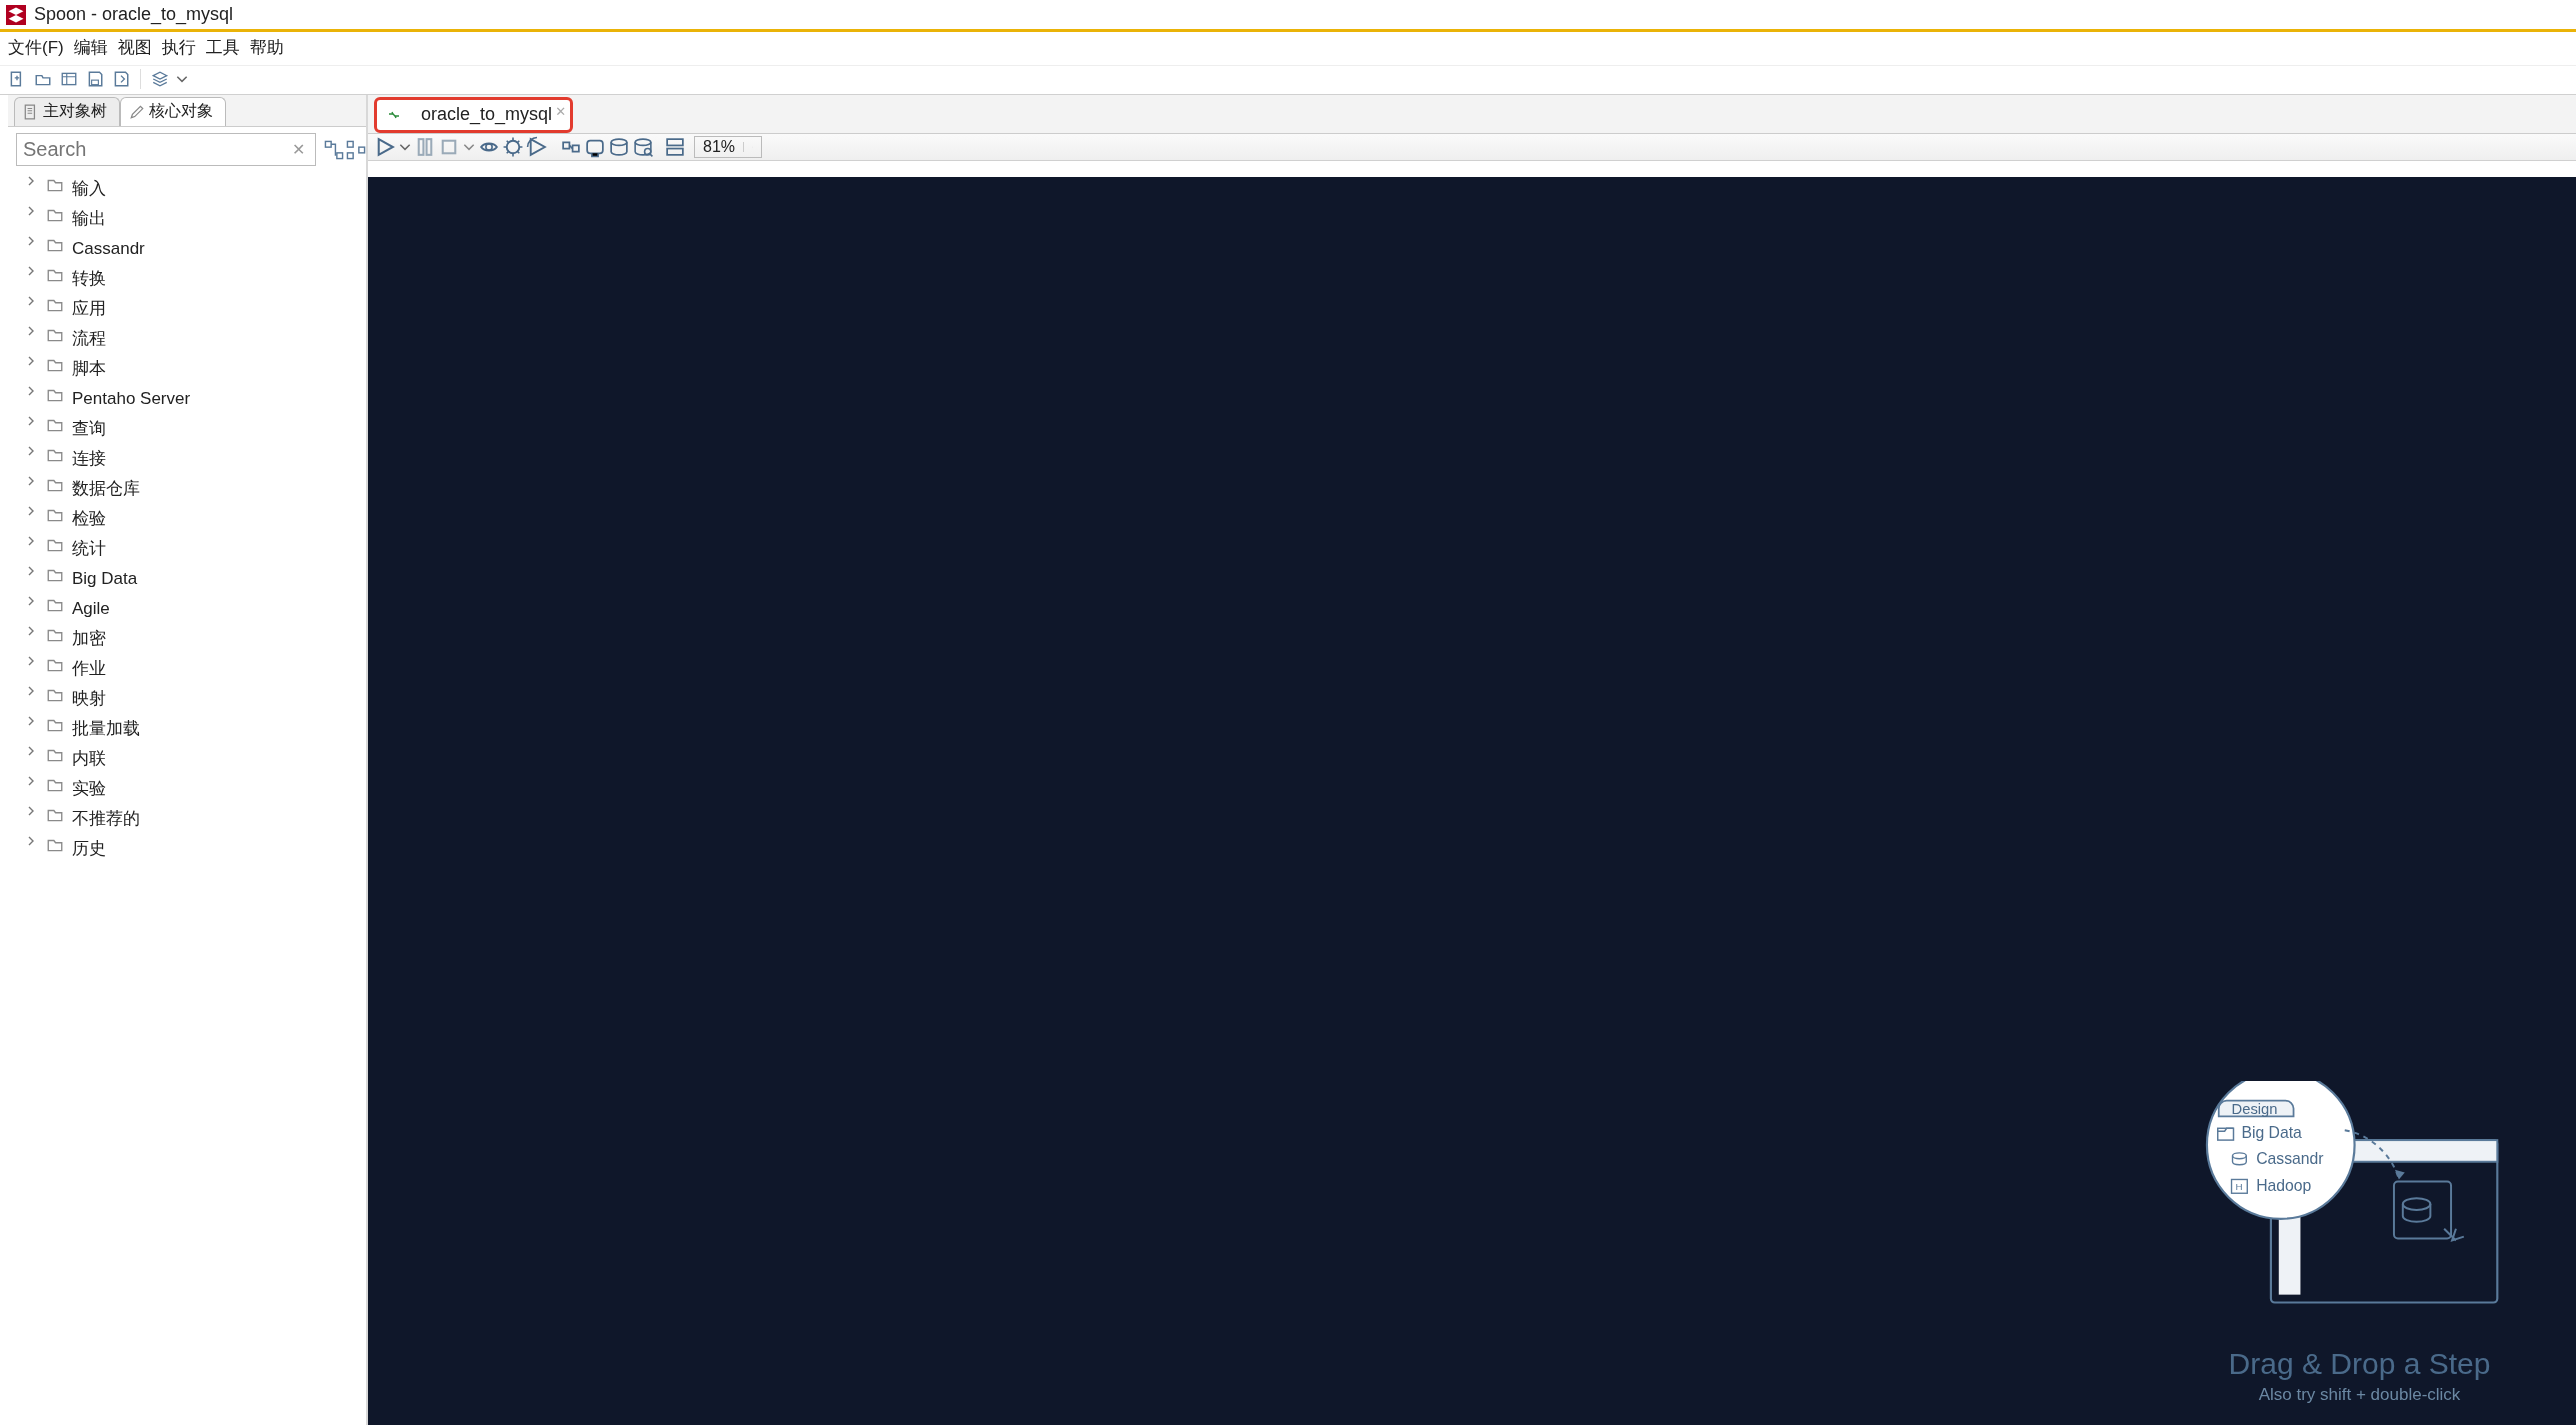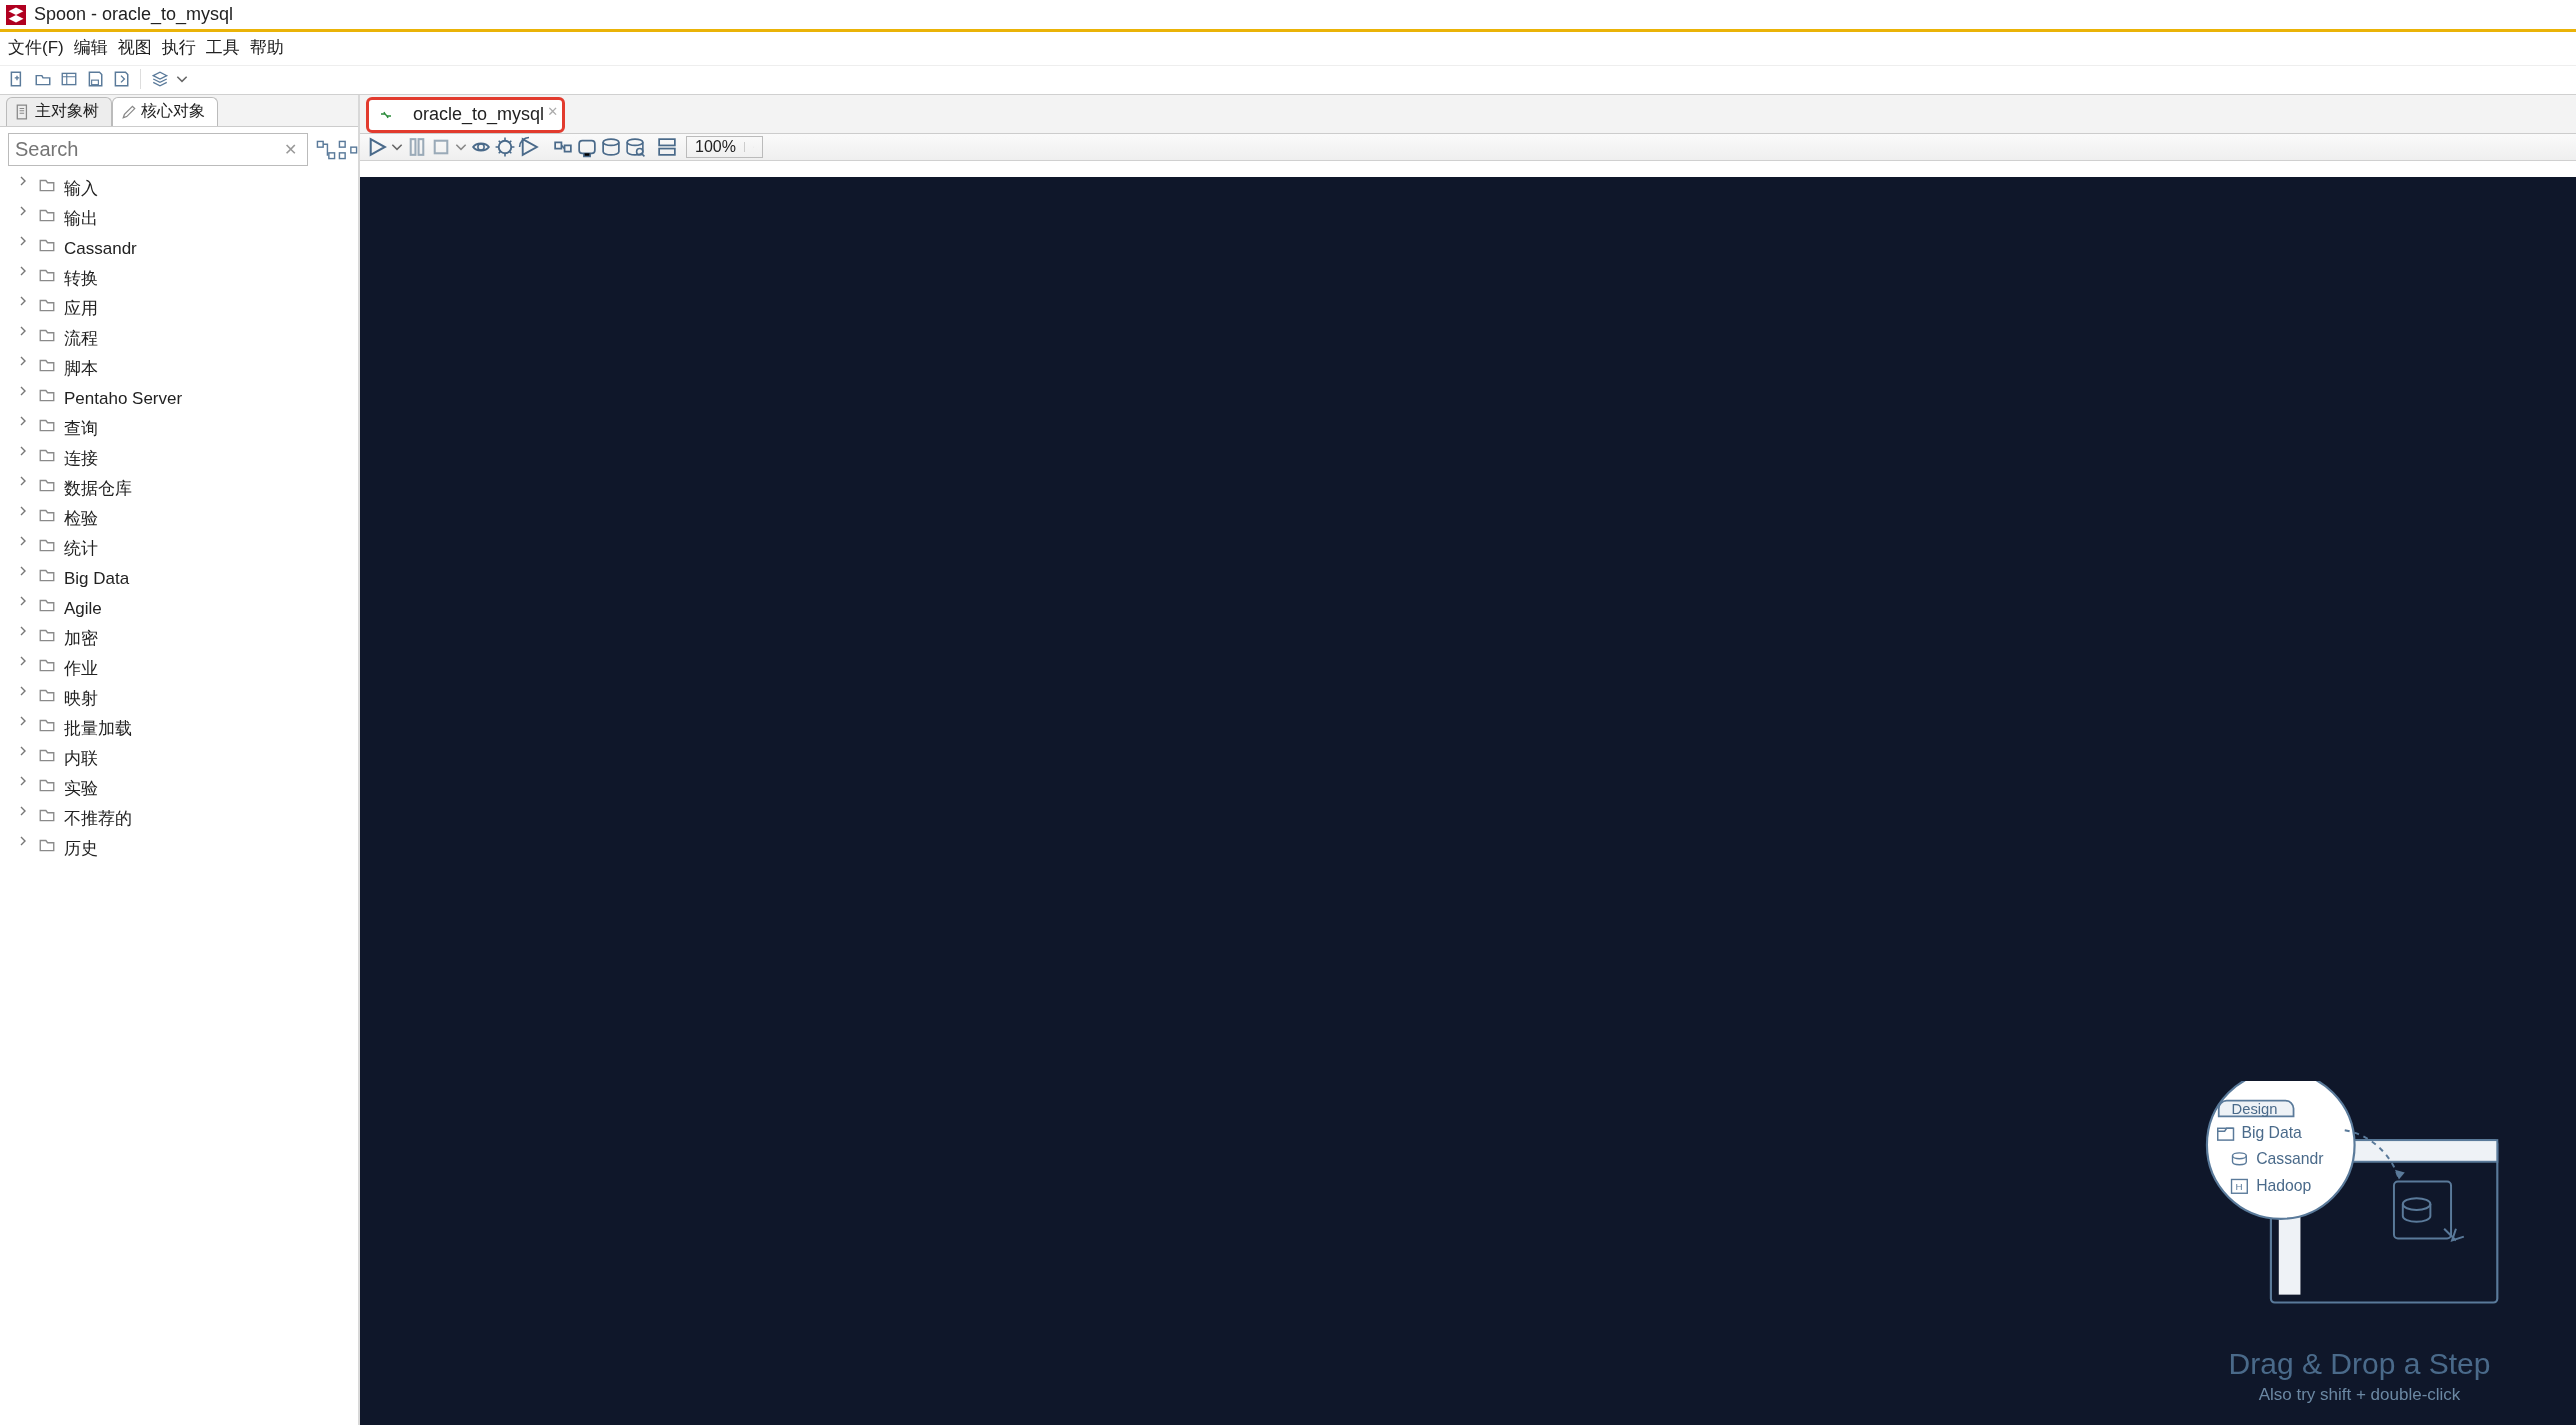--- a/index.html
+++ b/index.html
@@ -17,21 +17,21 @@
   
   .toolbar { display: flex; align-items: center; gap: 4px; padding: 2px 6px 4px; border-bottom: 1px solid #d0d0d0; }
   .tbtn { width: 22px; height: 22px; display: inline-flex; align-items: center; justify-content: center; color: #4a6a8a; border-radius: 3px; }
   .tbtn svg { width: 18px; height: 18px; }
   .tbtn-divider { width: 1px; height: 20px; background: #ddd; margin: 0 4px; }
 
   
   .main { flex: 1; display: flex; min-height: 0; }
 
   
-  .left-panel { width: 360px; border-right: 2px solid #d8d8d8; display: flex; flex-direction: column; background: #fff; }
+  .left-panel { width: 360px; border-right: 2px solid #d8d8d8; display: flex; flex-direction: column; background: #fff; margin-left: 8px; }
   .left-tabs { display: flex; gap: 0; padding: 2px 6px 0; border-bottom: 1px solid #ccc; background: #f3f3f3; }
   .left-tab { display: flex; align-items: center; gap: 4px; padding: 3px 12px 4px 8px; border: 1px solid #bbb; border-bottom: none; border-top-left-radius: 6px; border-top-right-radius: 6px; background: #fff; font-size: 16px; position: relative; }
   .left-tab.inactive { background: #ededed; }
   .left-tab .tab-ic { width: 16px; height: 16px; display: inline-flex; align-items: center; justify-content: center; color: #666; }
 
   .search-row { display: flex; align-items: center; gap: 8px; padding: 6px 8px; }
   .search-box { flex: 1; display: flex; align-items: center; border: 1px solid #bbb; background: #fff; padding: 4px 6px; }
   .search-box input { flex: 1; border: none; outline: none; font-size: 20px; background: transparent; }
   .search-box .clear { color: #999; padding: 0 4px; }
   .tree-btns { display: flex; gap: 2px; }
@@ -565,21 +565,21 @@
           </svg>
         </span>
       <span style="width:6px;"></span>
       <span class="dbtn">
           <svg viewBox="0 0 14 14">
             <rect x="2" y="2" width="10" height="4" fill="none" stroke="#4a6a8a" stroke-width="1.1"></rect>
             <rect x="2" y="8" width="10" height="4" fill="none" stroke="#4a6a8a" stroke-width="1.1"></rect>
           </svg>
         </span>
       <div class="zoom-box">
-        <span>100%</span>
+        <span>81%</span>
         <span class="dd">
             <svg viewBox="0 0 10 10" width="10" height="10">
               <path d="M1 3l4 4 4-4" fill="none" stroke="#666" stroke-width="1.2"></path>
             </svg>
           </span>
       </div>
     </div>
 
     <div class="canvas">
       <div class="hint">

